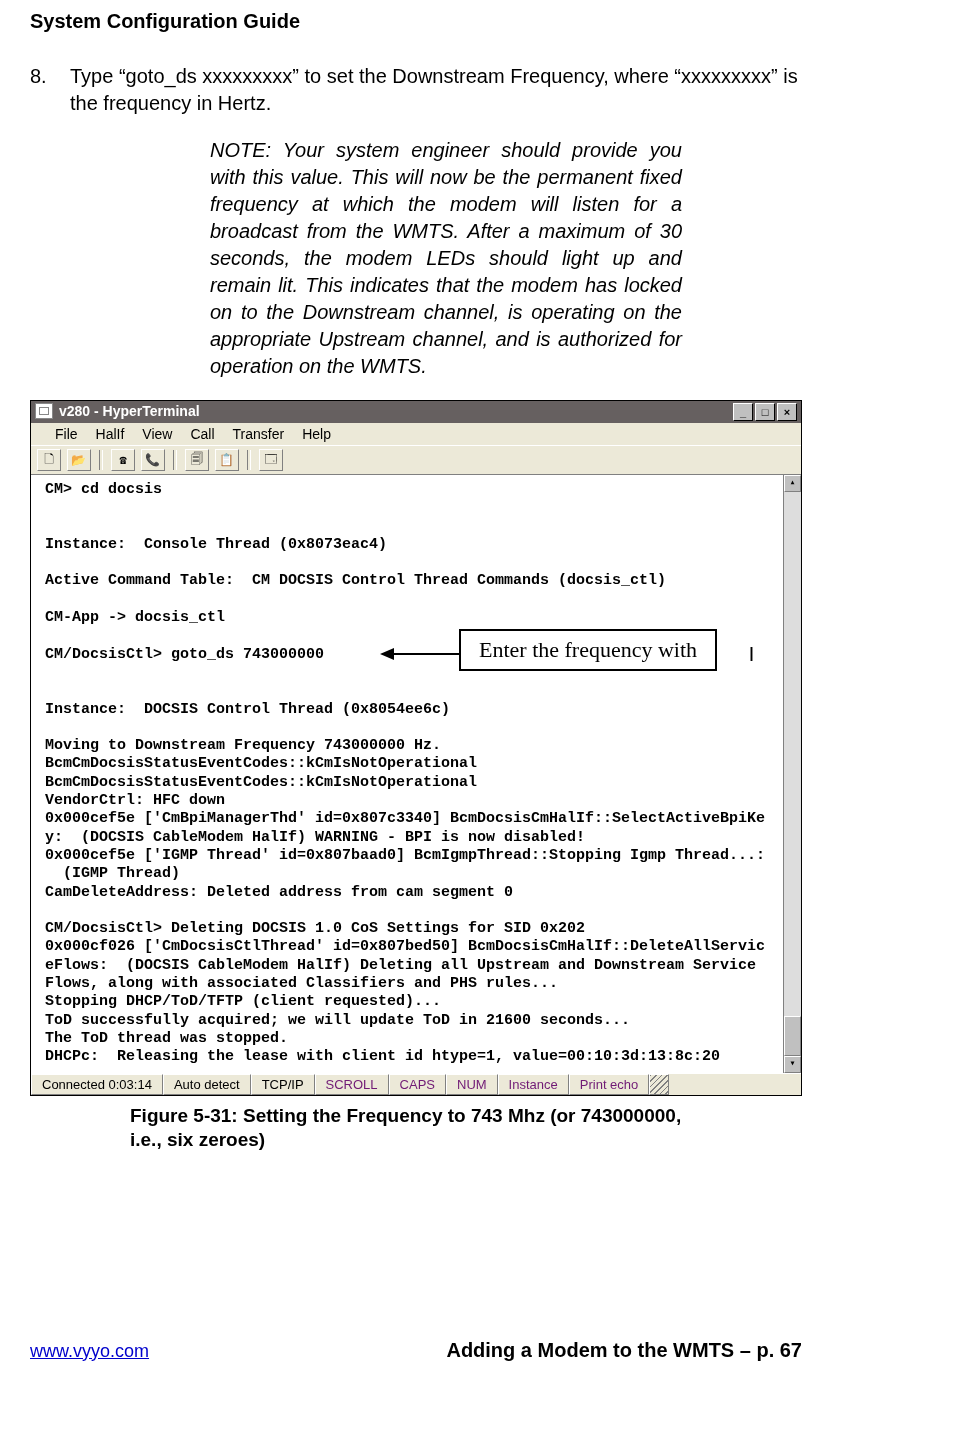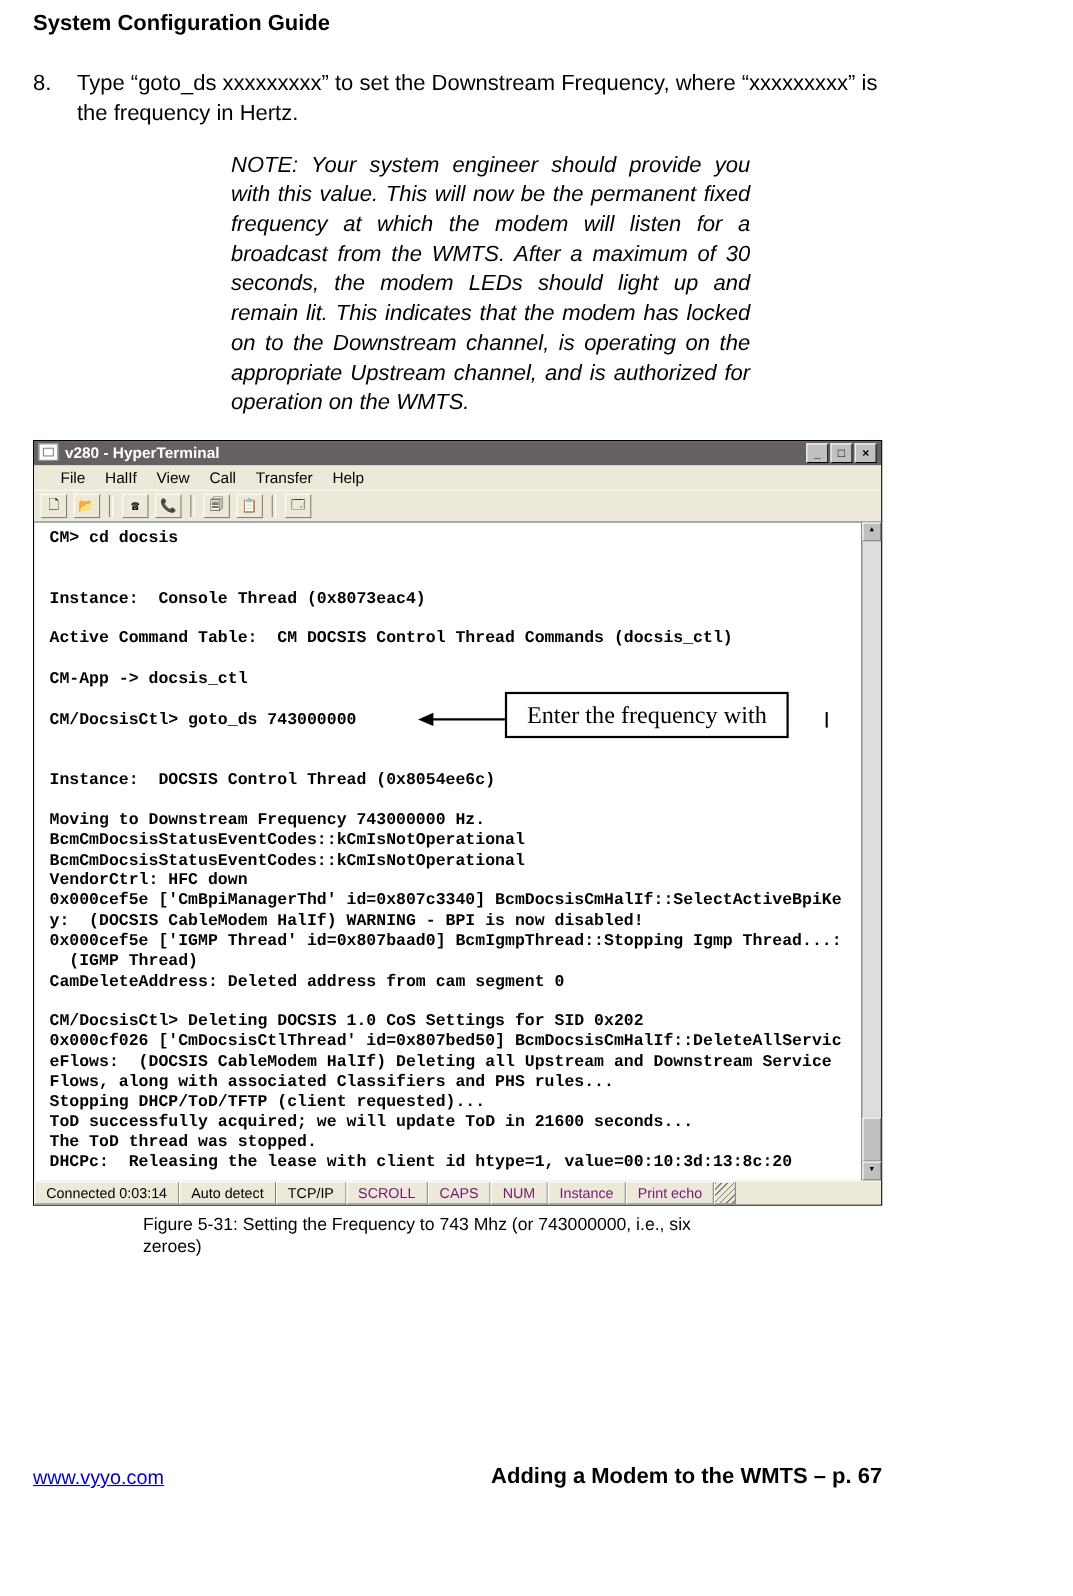--- a/index.html
+++ b/index.html
@@ -200,22 +200,22 @@
     position: absolute;
     border: 2px solid #000;
     background: #fff;
     padding: 6px 18px;
     font-family: "Times New Roman", serif;
     font-size: 22px;
   }
   .figure-caption {
     margin-left: 100px;
     margin-right: 120px;
-    font-weight: normal;
-    font-size: 16px;
+    font-weight: bold;
+    font-size: 19px;
     line-height: 1.3;
     margin-top: 4px;
   }
   .footer {
     display: flex;
     justify-content: space-between;
     margin-top: 140px;
     align-items: flex-end;
   }
   .footer-left {

